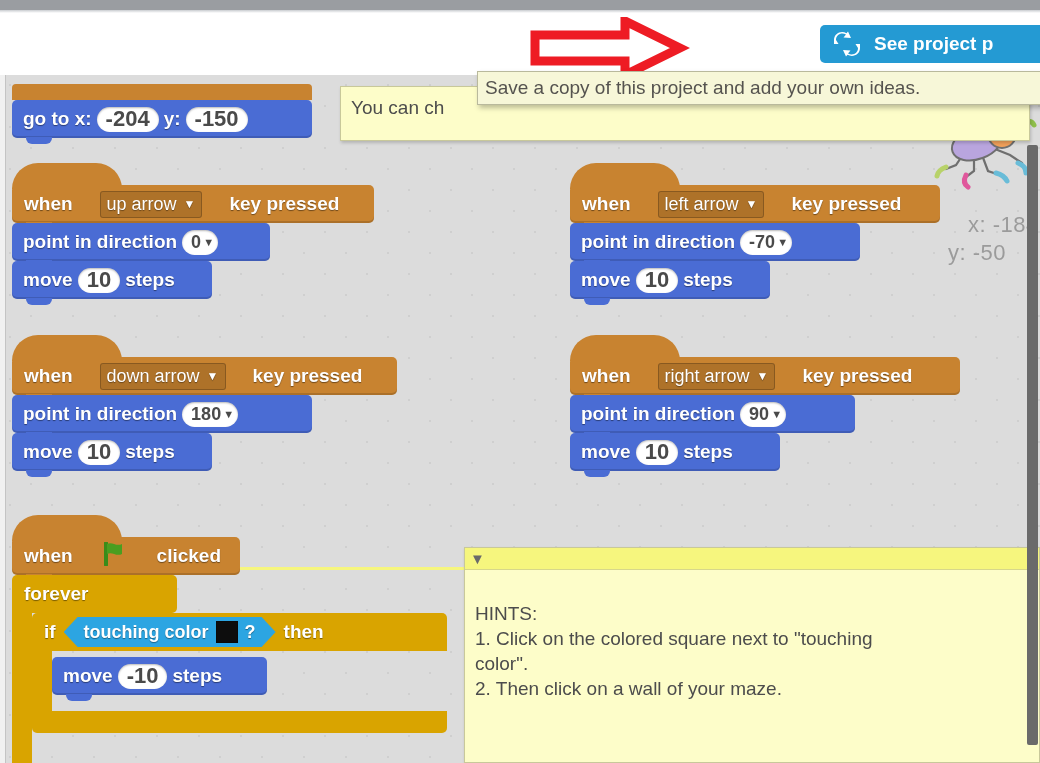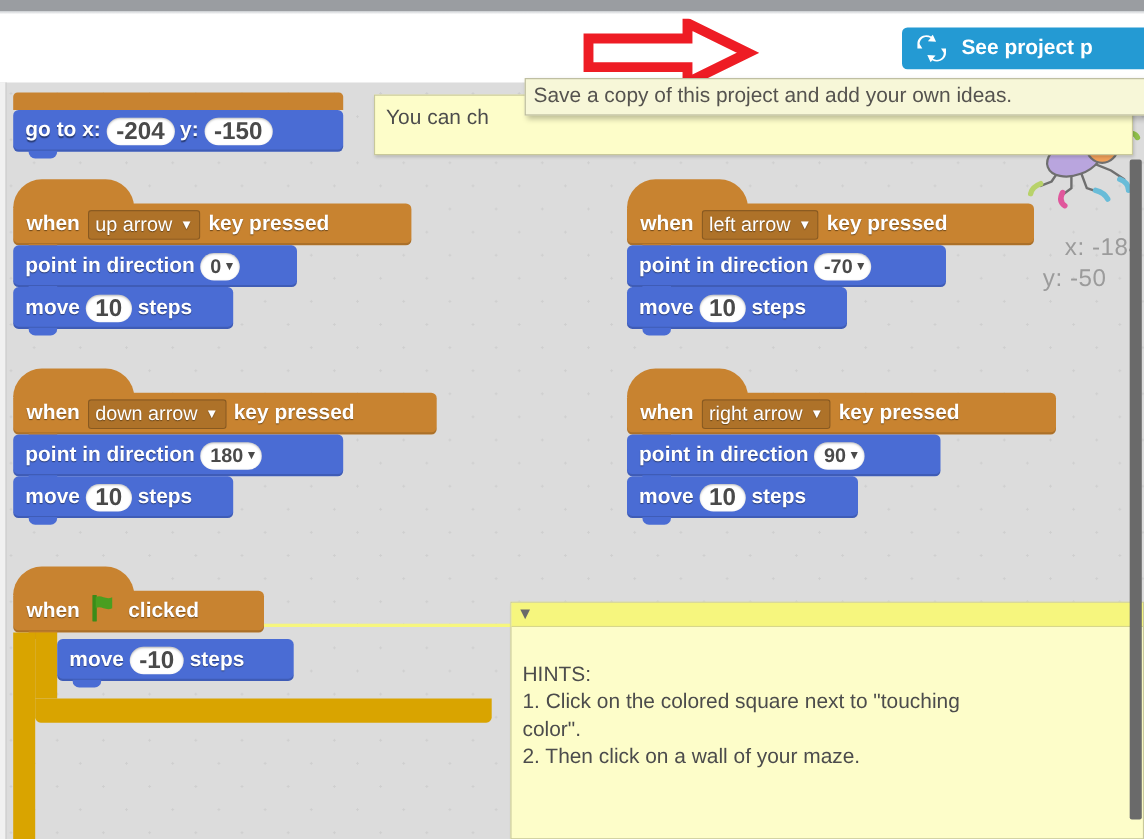--- a/index.html
+++ b/index.html
@@ -72,21 +72,21 @@
   .scrollbar-v {
     position:absolute; right:2px; top:145px; width:11px; height:600px;
     background:#6a6a6a; border-radius:2px; z-index:30;
   }
 
   
   .blk { position:absolute; font-weight:bold; color:#ffffff;
          text-shadow: 0 1px 1px rgba(0,0,0,.45); white-space:nowrap; }
 
   .motion { background:#4a6cd4; }
-  .events { background:#c88330; }
+  .events { background:#c88330;gap:20px; }
   .control{ background:#d9a400; }
 
   .stack {
     height:38px; border-radius:5px;
     display:flex; align-items:center; padding:0 11px; font-size:19px;
     box-shadow: inset 0 -2px 0 rgba(0,0,0,.14);
   }
   
   .stack::after{
     content:""; position:absolute; left:14px; bottom:-6px;
@@ -312,26 +312,38 @@
         <span class="flag-icon">
           <svg width="26" height="24" viewBox="0 0 26 24">
             <path d="M4 1 L4 23" stroke="#3a8c19" stroke-width="4" stroke-linecap="round"></path>
             <path d="M5 2 C10 -1 14 5 20 2 L20 12 C14 15 10 9 5 12 Z" fill="#4a9e20"></path>
           </svg>
         </span>
         <span>clicked</span>
       </div>
 
       <div style="position:relative; width:470px;">
+        <div class="c-top control" style="width:165px; border-radius:5px 5px 5px 0;">
+          <span>forever</span>
+        </div>
 
         <div style="position:relative; display:flex;">
           <div class="c-arm control" style="width:20px; min-height:230px;"></div>
           <div style="position:relative; flex:1;">
 
             <div>
+              <div class="c-top control" style="width:415px; display:flex; align-items:center;">
+                <span>if</span>
+                <span class="bool-hex">
+                  <span>touching color</span>
+                  <span class="color-swatch"></span>
+                  <span>?</span>
+                </span>
+                <span>then</span>
+              </div>
 
               <div style="position:relative; display:flex;">
                 <div class="c-arm control" style="width:20px; min-height:60px;"></div>
                 <div style="position:relative; flex:1; padding-top:6px;">
                   <div class="blk motion stack" style="position:relative; width:215px;">
                     <span>move</span>
                     <span class="oval-input">-10</span>
                     <span>steps</span>
                   </div>
                 </div>

